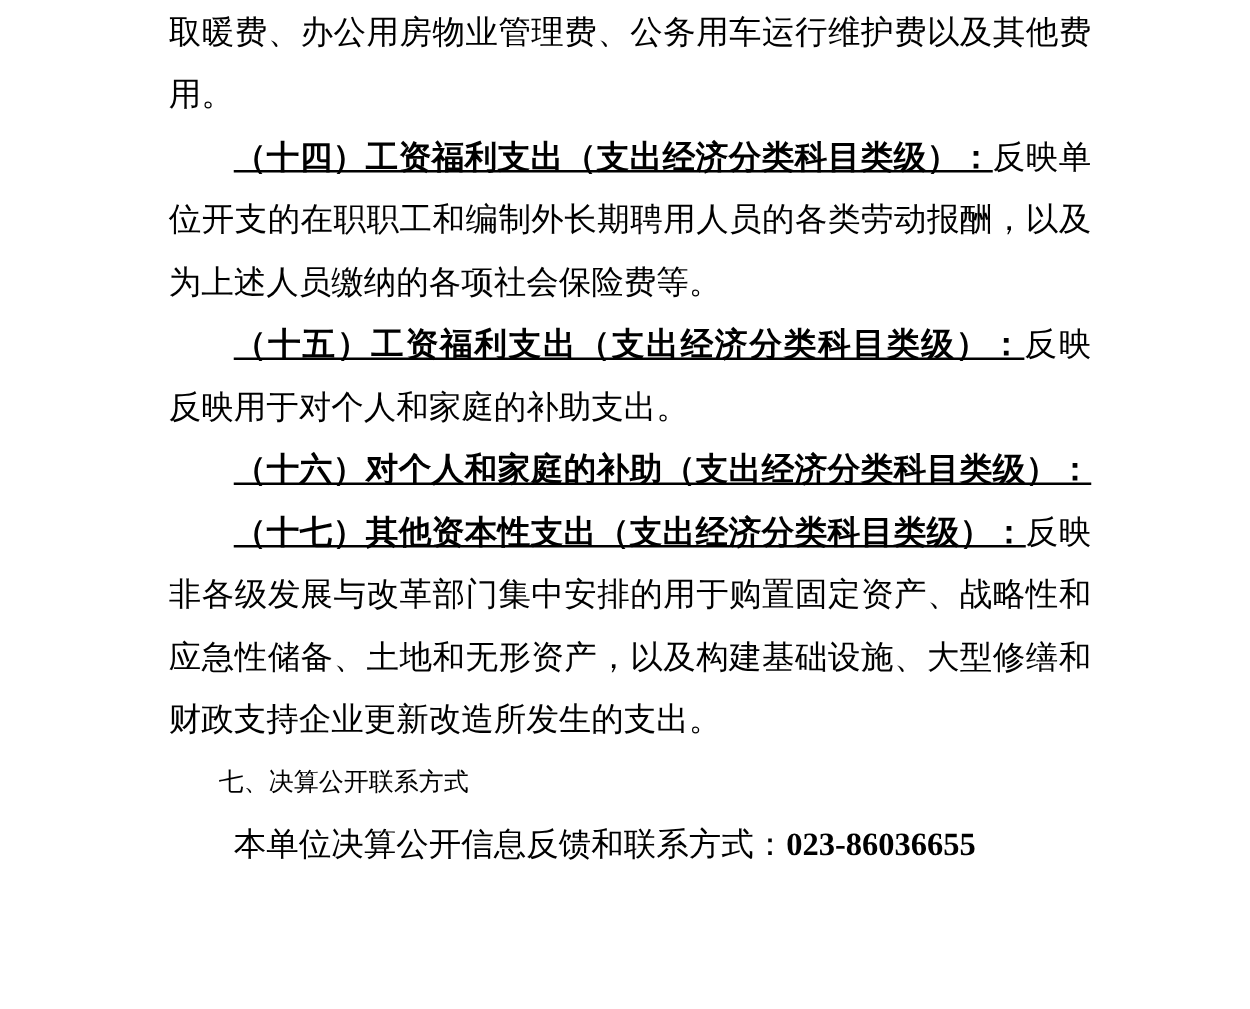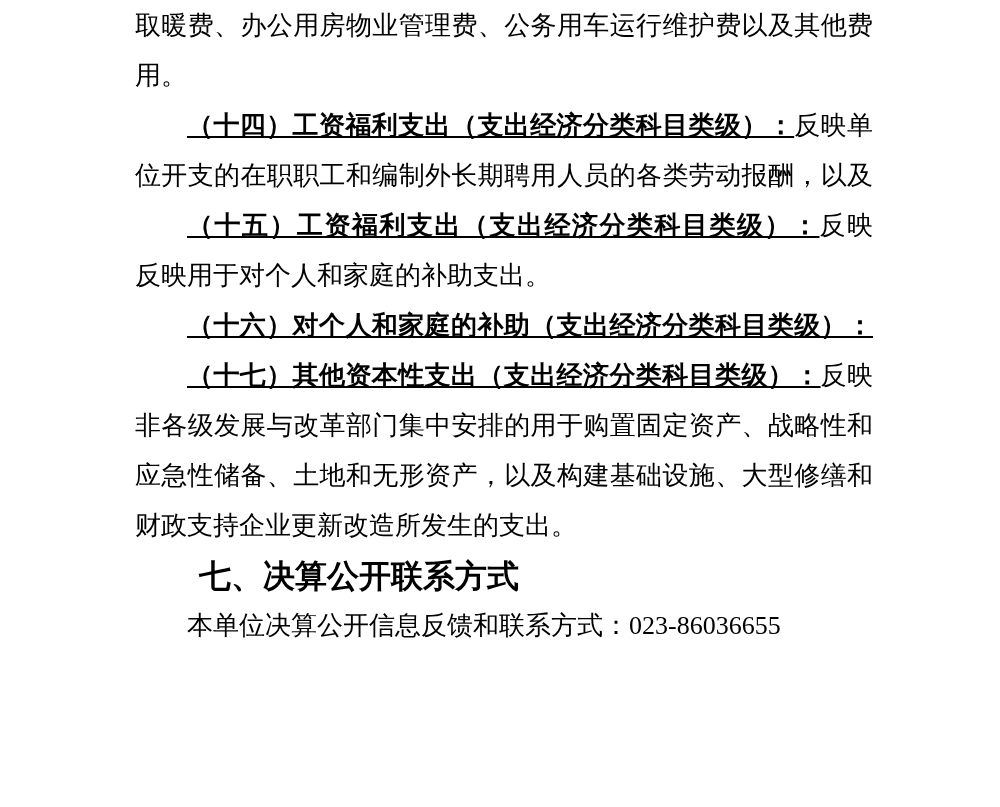--- a/index.html
+++ b/index.html
@@ -33,40 +33,42 @@
   }
   .indent {
     text-indent: 2em;
   }
   .b {
     font-weight: 700;
     text-decoration: underline;
   }
   .heading {
     font-family: "Liberation Sans", "DejaVu Sans", sans-serif;
-    font-weight: 700;
-    font-size: 32px;
+    font-weight: 400;
+    font-size: 20px;
   }
   .phone {
     font-family: "Liberation Serif", serif;
+    font-weight: bold;
   }
 </style>
 </head>
 <body>
 
 <div class="page">
 
   <div class="line justify"><span>取暖费、办公用房物业管理费、公务用车运行维护费以及其他费</span></div>
 
   <div class="line"><span>用。</span></div>
 
   <div class="line justify indent"><span class="b">（十四）工资福利支出（支出经济分类科目类级）：</span><span>反映单</span></div>
 
   <div class="line justify"><span>位开支的在职职工和编制外长期聘用人员的各类劳动报酬，以及</span></div>
 
+  <div class="line"><span>为上述人员缴纳的各项社会保险费等。</span></div>
 
   <div class="line justify indent"><span class="b">（十五）工资福利支出（支出经济分类科目类级）：</span><span>反映</span></div>
 
 
 
   <div class="line"><span>反映用于对个人和家庭的补助支出。</span></div>
 
   <div class="line justify indent"><span class="b">（十六）对个人和家庭的补助（支出经济分类科目类级）：</span><span></span></div>
 
   <div class="line justify indent"><span class="b">（十七）其他资本性支出（支出经济分类科目类级）：</span><span>反映</span></div>

